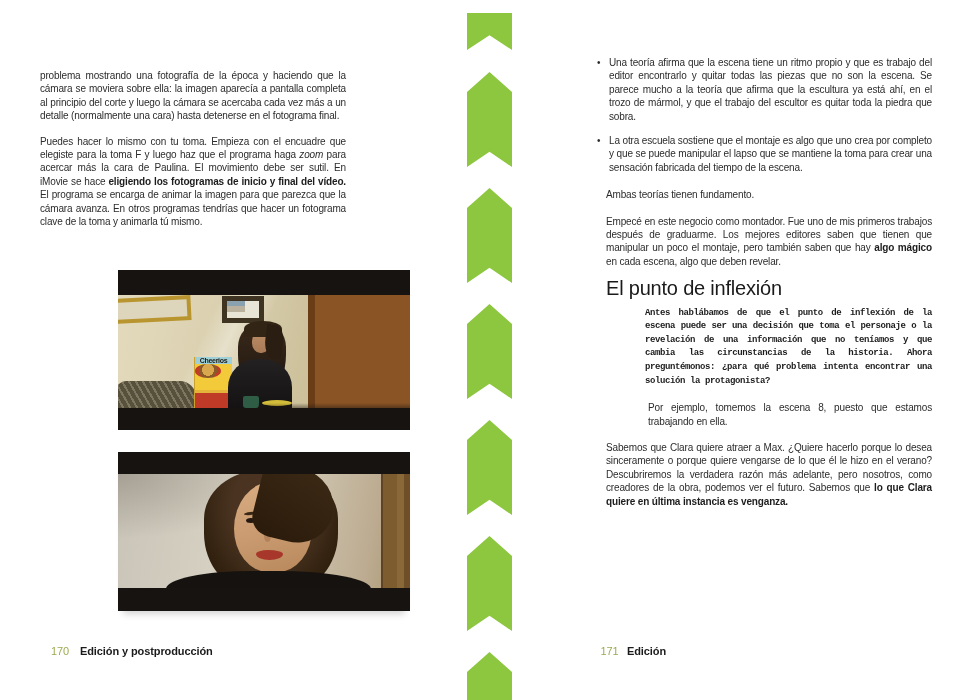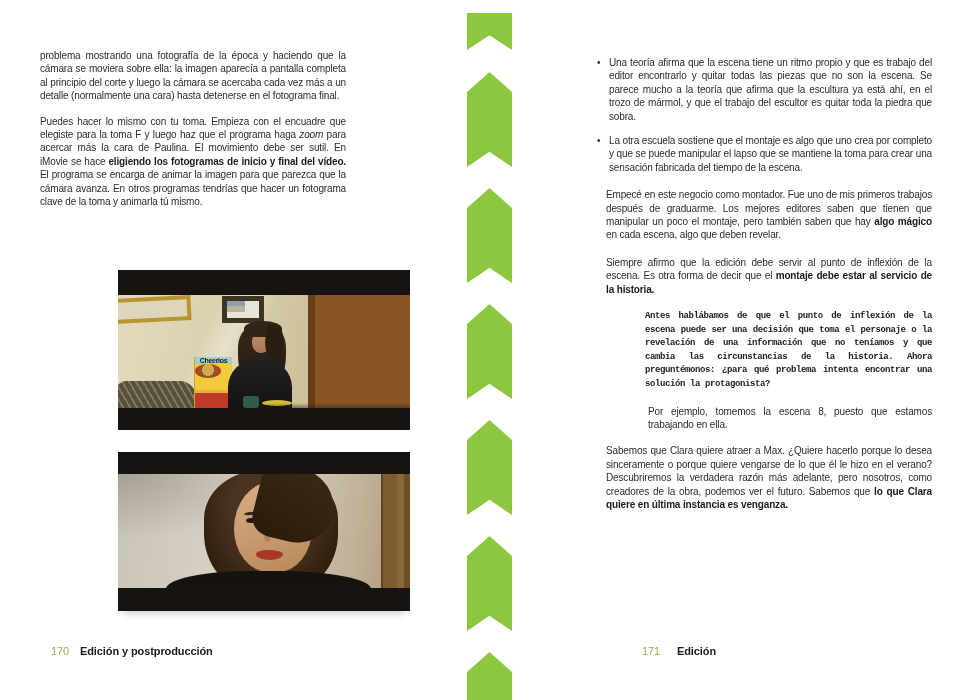--- a/index.html
+++ b/index.html
@@ -6,39 +6,39 @@
   .spread{
     position:relative; width:980px; height:700px; background:#ffffff;
     overflow:hidden; font-family:"Liberation Sans", sans-serif; color:#2b2b2b;
   }
   
   .body-text{font-size:10px; line-height:13.4px; letter-spacing:-0.15px;
     text-align:justify; color:#2c2c2c;}
   .body-text p{margin:0 0 12px 0;}
   .b{font-weight:700; color:#1d1d1d;}
   .i{font-style:italic;}
-  .left-col{position:absolute; left:40px; top:49px; width:306px;}
+  .left-col{position:absolute; left:40px; top:69px; width:306px;}
   .right-col{position:absolute; left:606px; top:56px; width:326px;}
   .right-col h1{font-size:20px; font-weight:700; letter-spacing:-0.3px;
     margin:0 0 12px 0; color:#141414;}
   .right-col h2{font-size:20px; font-weight:400; letter-spacing:-0.2px;
     margin:3px 0 11px 0; color:#1a1a1a;}
   .li{display:flex; margin:0 0 11px -9px;}
   .li .bullet{flex:none; width:12px; font-size:10px; line-height:13.4px;}
   .li .li-text{flex:1;}
   .mono-wrap{margin:2px 0 13px 39px;}
   .mono{font-family:"Liberation Mono", monospace; font-weight:700;
     font-size:9px; line-height:13.6px; letter-spacing:-0.4px; color:#1c1c1c;
     text-align:justify; margin:0;}
   
   .folio{position:absolute; top:645px; font-size:11px; letter-spacing:-0.1px;}
   .folio .folio-num{display:inline-block; width:40px; color:var(--folio-green,#9dab51);}
   .folio .folio-label{font-weight:700; color:#1b1b1b;}
   .folio-left{left:40px;text-align:center;}
-  .folio-right{left:642px;}
+  .folio-right{left:592px;text-align:center;}
   .folio-right .folio-num{width:35px;}
   
   .chevrons{position:absolute; left:467px; top:0; width:45px; height:700px; overflow:hidden;}
   .chev{position:absolute; left:0; width:45px; height:95px; background:var(--green,#8dc63f);
     clip-path:polygon(50% 0%,100% 21%,100% 100%,50% 84%,0% 100%,0% 21%);}
   .chev.partial{top:13px; height:37px;
     clip-path:polygon(0 0,100% 0,100% 100%,50% 60%,0 100%);}
   .chev.c1{top:72px;} .chev.c2{top:188px;} .chev.c3{top:304px;}
   .chev.c4{top:420px;} .chev.c5{top:536px;} .chev.c6{top:652px;}
   
@@ -190,23 +190,24 @@
 
       <div class="li">
         <span class="bullet">•</span>
         <div class="li-text"><span>Una teoría afirma que la escena tiene un ritmo propio y que es trabajo del editor encontrarlo y quitar todas las piezas que no son la escena. Se parece mucho a la teoría que afirma que la escultura ya está ahí, en el trozo de mármol, y que el trabajo del escultor es quitar toda la piedra que sobra.</span></div>
       </div>
       <div class="li" style="margin-bottom:14px;">
         <span class="bullet">•</span>
         <div class="li-text"><span>La otra escuela sostiene que el montaje es algo que uno crea por completo y que se puede manipular el lapso que se mantiene la toma para crear una sensación fabricada del tiempo de la escena.</span></div>
       </div>
 
+      <p style="margin-bottom:13px;"><span>Ambas teorías tienen fundamento.</span></p>
       <p style="margin-bottom:14px;"><span>Empecé en este negocio como montador. Fue uno de mis primeros trabajos después de graduarme. Los mejores editores saben que tienen que manipular un poco el montaje, pero también saben que hay </span><span class="b">algo mágico</span><span> en cada escena, algo que deben revelar.</span></p>
 
-      <p style="margin-bottom:14px;"><span>Siempre afirmo que la edición debe servir al punto de inflexión de la escena. Es otra forma de decir que el </span><span class="b">montaje debe estar al servicio de la historia.</span></p>
+      <h2>El punto de inflexión</h2>
 
       <div class="mono-wrap">
         <p class="mono"><span>Antes hablábamos de que el punto de inflexión de la escena puede ser una decisión que toma el personaje o la revelación de una información que no teníamos y que cambia las circunstancias de la historia. Ahora preguntémonos: ¿para qué problema intenta encontrar una solución la protagonista?</span></p>
       </div>
 
       <p style="margin-bottom:13px;margin-left:42px;"><span>Por ejemplo, tomemos la escena 8, puesto que estamos trabajando en ella.</span></p>
       <p><span>Sabemos que Clara quiere atraer a Max. ¿Quiere hacerlo porque lo desea sinceramente o porque quiere vengarse de lo que él le hizo en el verano? Descubriremos la verdadera razón más adelante, pero nosotros, como creadores de la obra, podemos ver el futuro. Sabemos que </span><span class="b">lo que Clara quiere en última instancia es venganza.</span></p>
     </div>
 
     <div class="folio folio-right">

